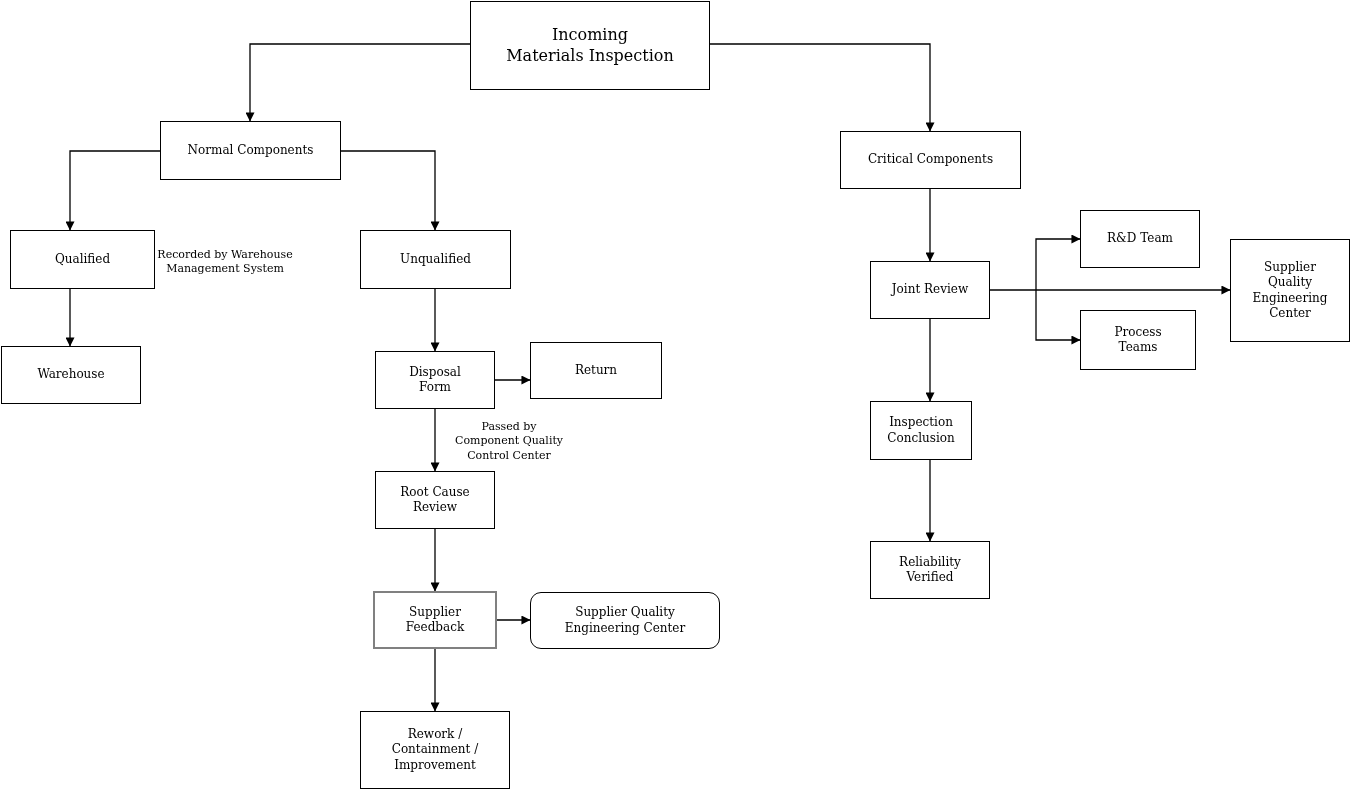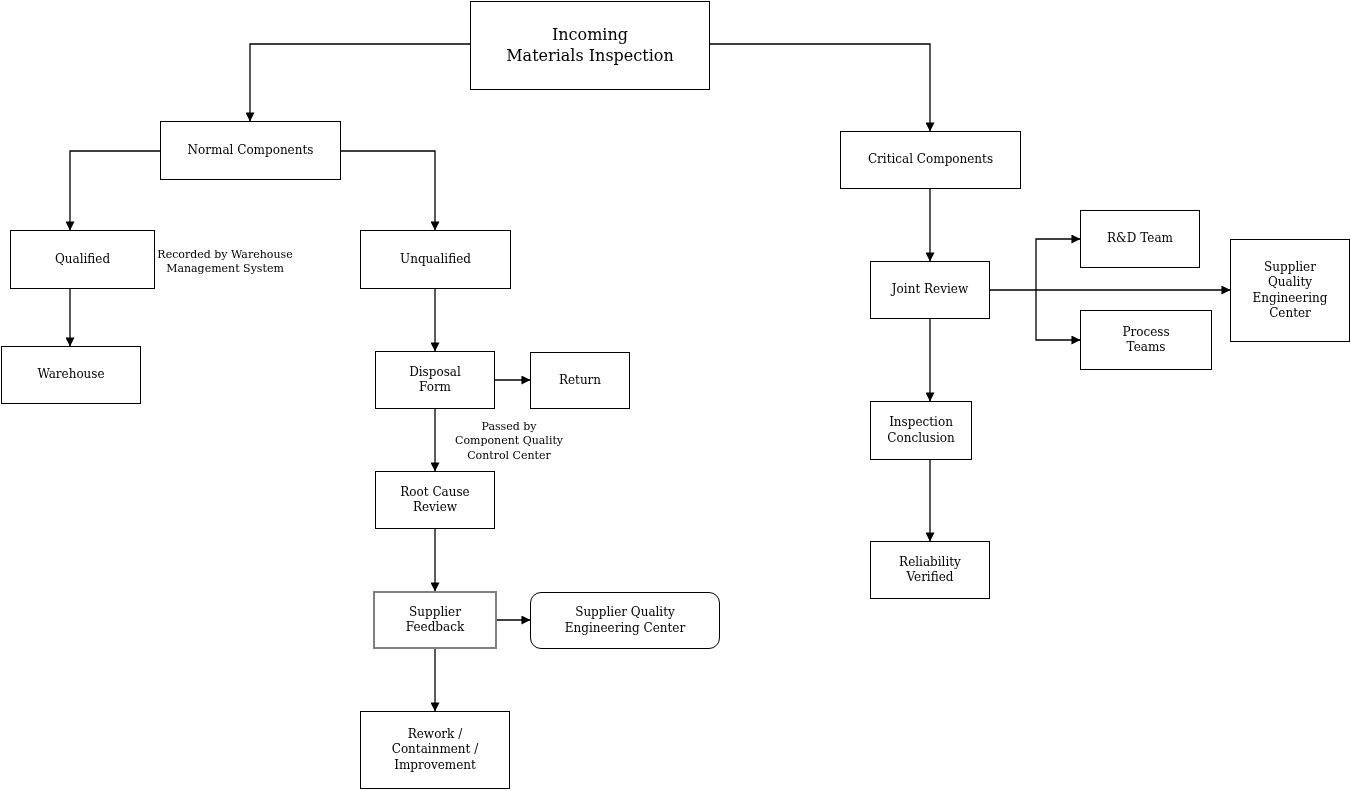--- a/index.html
+++ b/index.html
@@ -82,33 +82,33 @@
 
 <div class="node" style="left: 470px; top: 1px; width: 240px; height: 89px; font-size: 16px; border-color: rgb(0, 0, 0);">Incoming
 Materials Inspection</div>
     <div class="node" style="left: 160px; top: 121px; width: 181px; height: 59px; border-color: rgb(0, 0, 0);">Normal Components</div>
     <div class="node" style="left: 840px; top: 131px; width: 181px; height: 58px; border-color: rgb(0, 0, 0);">Critical Components</div>
     <div class="node" style="left: 10px; top: 230px; width: 145px; height: 59px; border-color: rgb(0, 0, 0);">Qualified</div>
     <div class="node" style="left: 360px; top: 230px; width: 151px; height: 59px; border-color: rgb(0, 0, 0);">Unqualified</div>
     <div class="node" style="left: 1px; top: 346px; width: 140px; height: 58px; border-color: rgb(0, 0, 0);">Warehouse</div>
     <div class="node" style="left: 375px; top: 351px; width: 120px; height: 58px; border-color: rgb(0, 0, 0);">Disposal
 Form</div>
-    <div class="node" style="left: 530px; top: 352px; width: 100px; height: 57px; border-color: rgb(0, 0, 0);">Return</div>
+    <div class="node" style="left: 530px; top: 342px; width: 132px; height: 57px; border-color: rgb(0, 0, 0);">Return</div>
     <div class="node" style="left: 375px; top: 471px; width: 120px; height: 58px; border-color: rgb(0, 0, 0);">Root Cause
 Review</div>
     <div class="node" style="left: 373px; top: 591px; width: 124px; height: 58px; border-color: rgb(128, 128, 128); border-width: 2px;">Supplier
 Feedback</div>
     <div class="node" style="left: 530px; top: 592px; width: 190px; height: 57px; border-color: rgb(0, 0, 0); border-radius: 11px;">Supplier Quality
 Engineering Center</div>
     <div class="node" style="left: 360px; top: 711px; width: 150px; height: 78px; border-color: rgb(0, 0, 0);">Rework /
 Containment /
 Improvement</div>
     <div class="node" style="left: 870px; top: 261px; width: 120px; height: 58px; border-color: rgb(0, 0, 0);">Joint Review</div>
     <div class="node" style="left: 1080px; top: 210px; width: 120px; height: 58px; border-color: rgb(0, 0, 0);">R&amp;D Team</div>
-    <div class="node" style="left: 1080px; top: 310px; width: 132px; height: 60px; border-color: rgb(0, 0, 0);">Process
+    <div class="node" style="left: 1080px; top: 310px; width: 116px; height: 60px; border-color: rgb(0, 0, 0);">Process
 Teams</div>
     <div class="node" style="left: 1230px; top: 239px; width: 120px; height: 103px; border-color: rgb(0, 0, 0);">Supplier
 Quality
 Engineering
 Center</div>
     <div class="node" style="left: 870px; top: 401px; width: 102px; height: 59px; border-color: rgb(0, 0, 0);">Inspection
 Conclusion</div>
     <div class="node" style="left: 870px; top: 541px; width: 120px; height: 58px; border-color: rgb(0, 0, 0);">Reliability
 Verified</div>
     <div class="note" style="left: 225px; top: 262px;">Recorded by Warehouse

